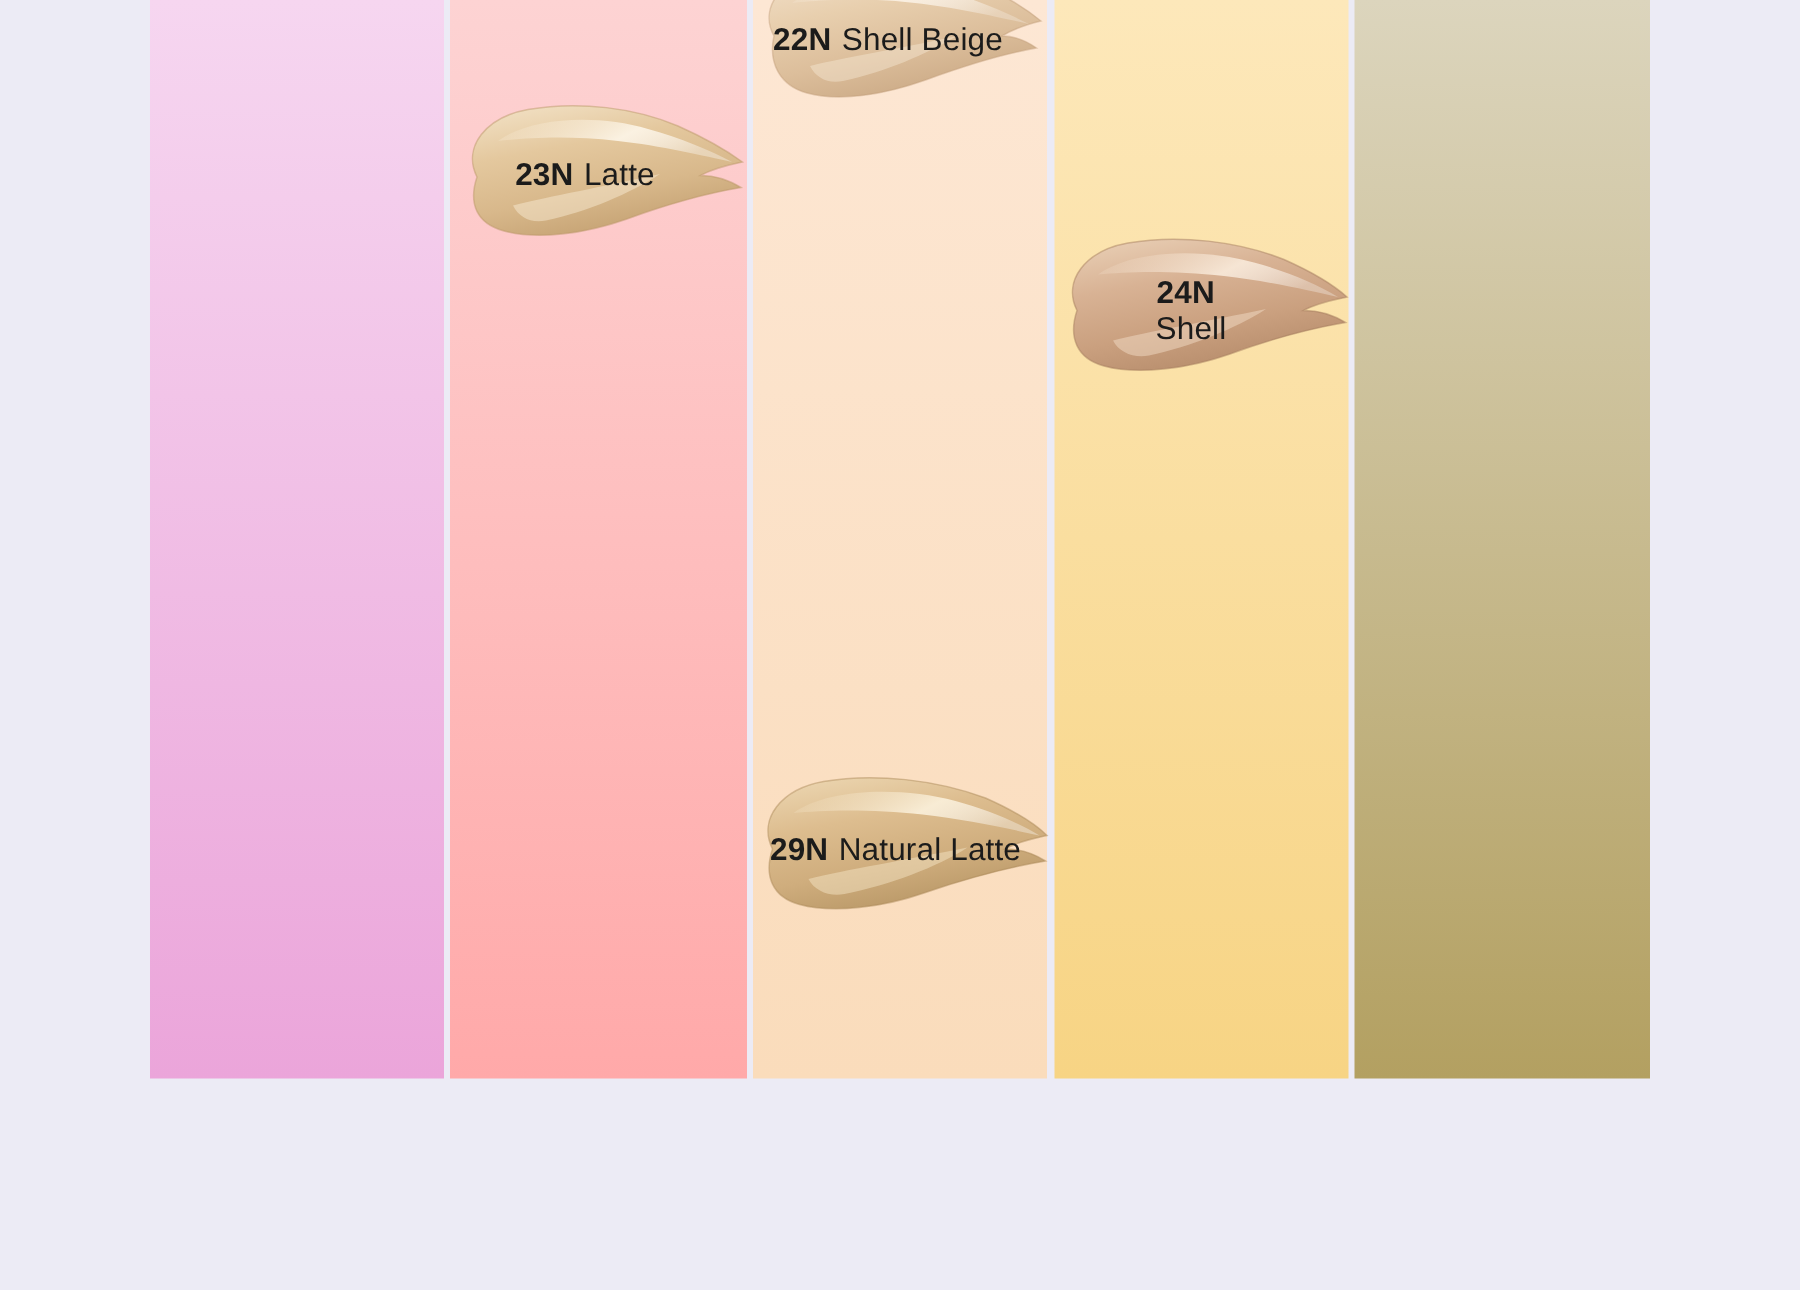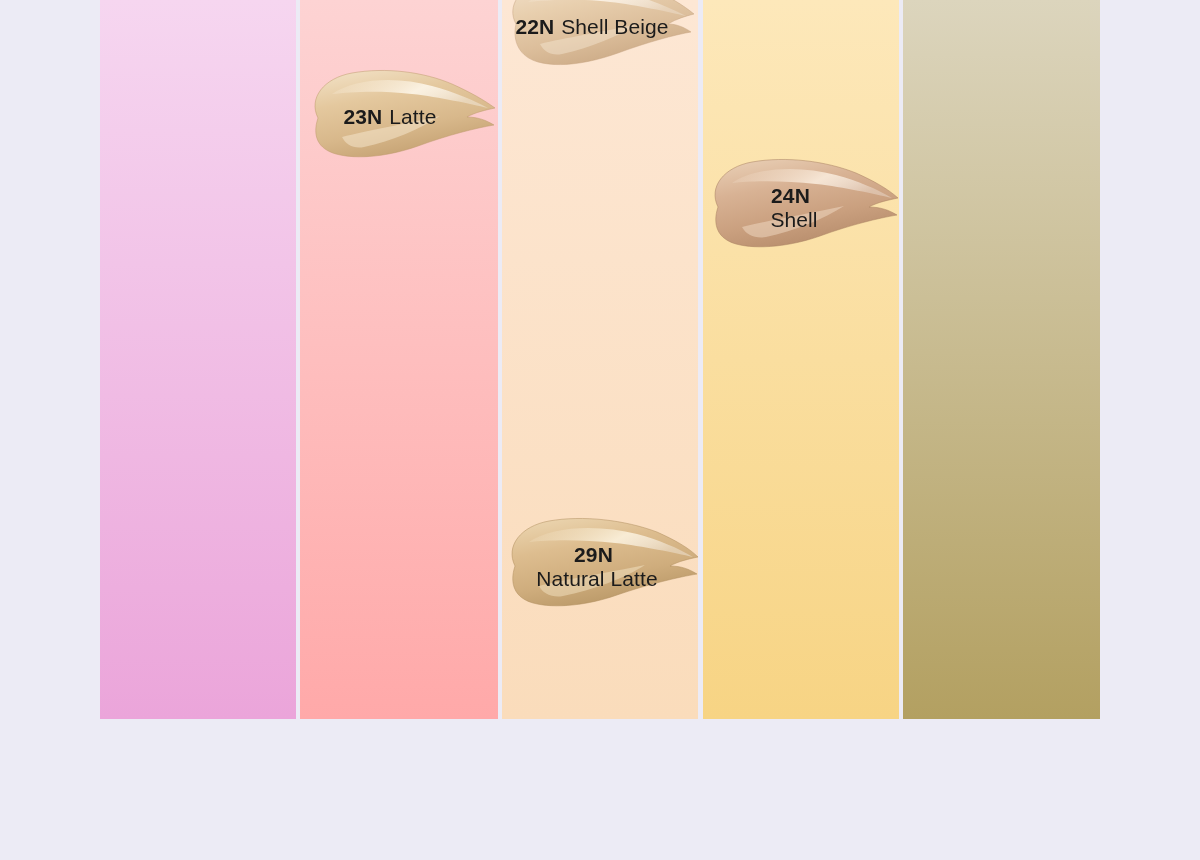--- a/index.html
+++ b/index.html
@@ -212,19 +212,19 @@
                C180,65 150,72 118,83 C90,93 56,97 34,91
                C16,86 10,72 16,54 Z" fill="url(#g29)"></path>
       <path d="M30,30 C52,14 100,12 138,22 C160,28 179,36 194,45
                C176,41 144,34 116,31 C82,27 48,28 30,30 Z" fill="url(#g29b)"></path>
       <path d="M40,74 C64,68 106,61 146,53 C126,66 94,78 64,84 C54,86 44,82 40,74 Z" fill="#f4e3c4" opacity="0.5"></path>
       <path d="M16,54 C6,34 22,14 50,9 C84,3 126,8 158,20 C176,28 190,36 199,45
                C190,47 180,49 171,54 C182,54 190,57 198,62
                C180,65 150,72 118,83 C90,93 56,97 34,91
                C16,86 10,72 16,54 Z" fill="none" stroke="#b08e5e" stroke-opacity="0.5" stroke-width="1"></path>
     </svg>
-    <div class="swatch-label" style="color: rgb(27, 27, 27); flex-direction: column;">
+    <div class="swatch-label" style="color: rgb(27, 27, 27);">
       <span class="code">29N</span>
       <span class="name">Natural Latte</span>
     </div>
   </div>
 
 </div>
 
 </body></html>

